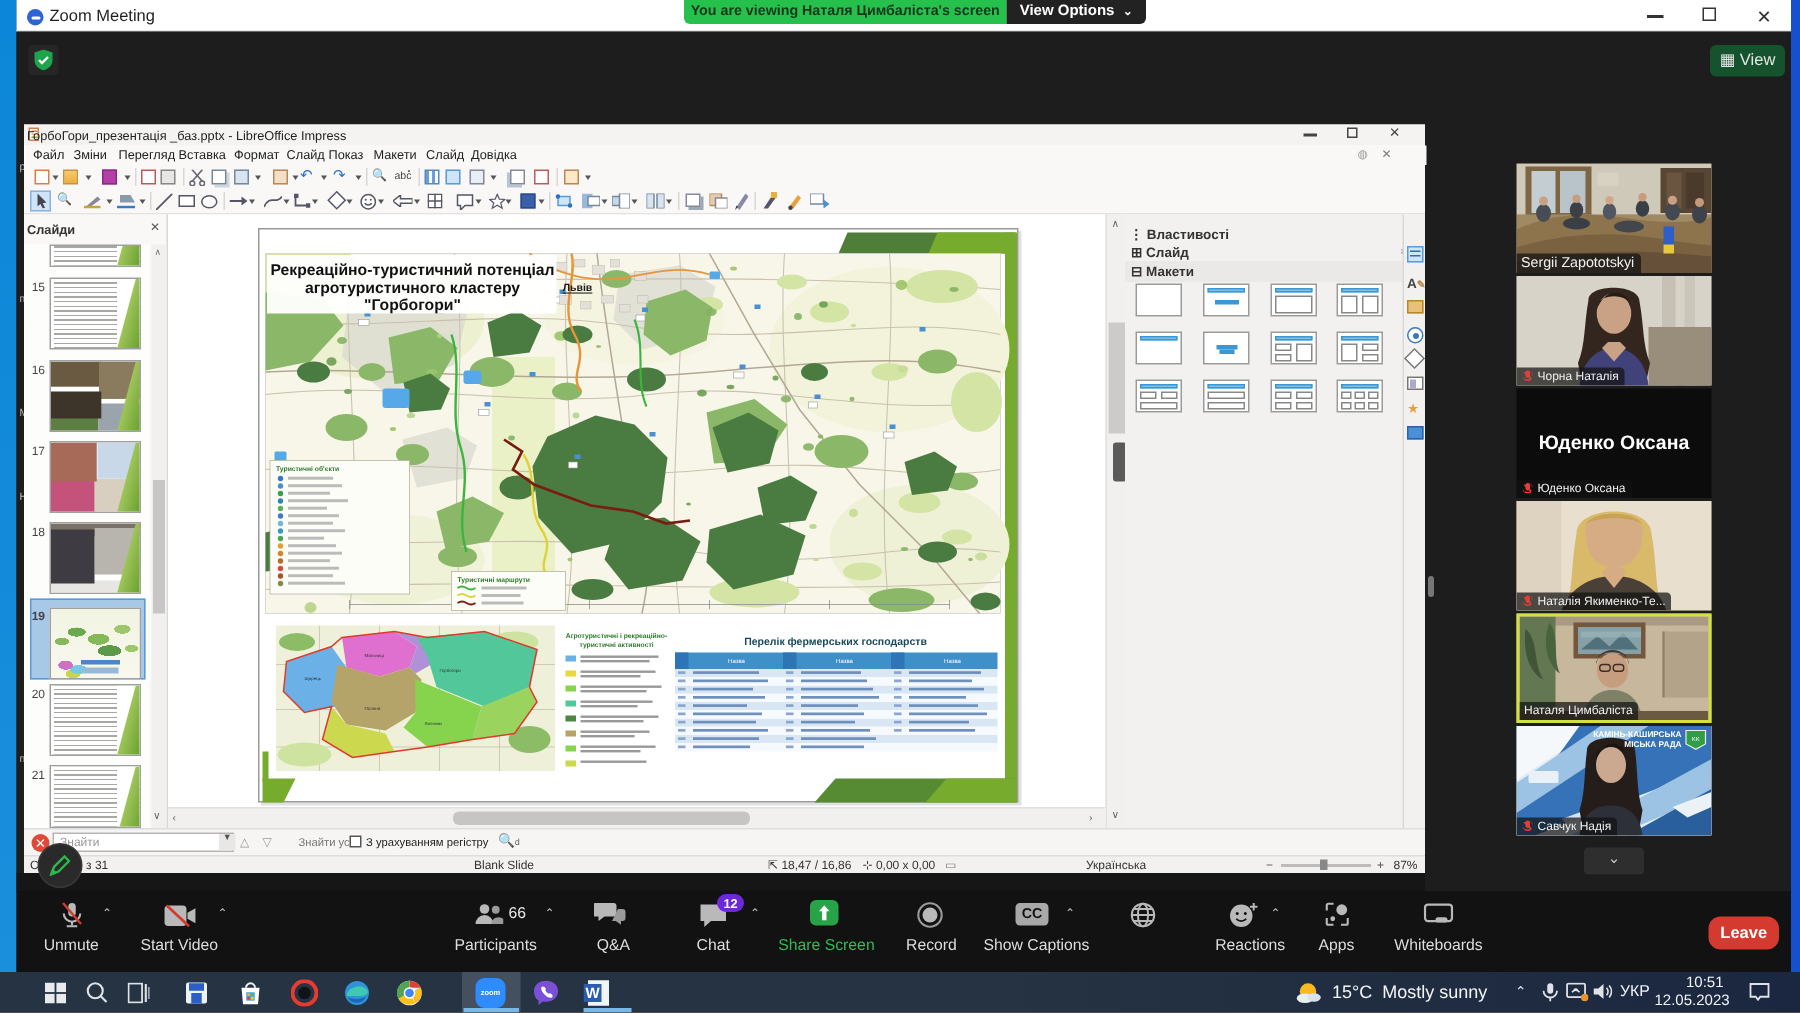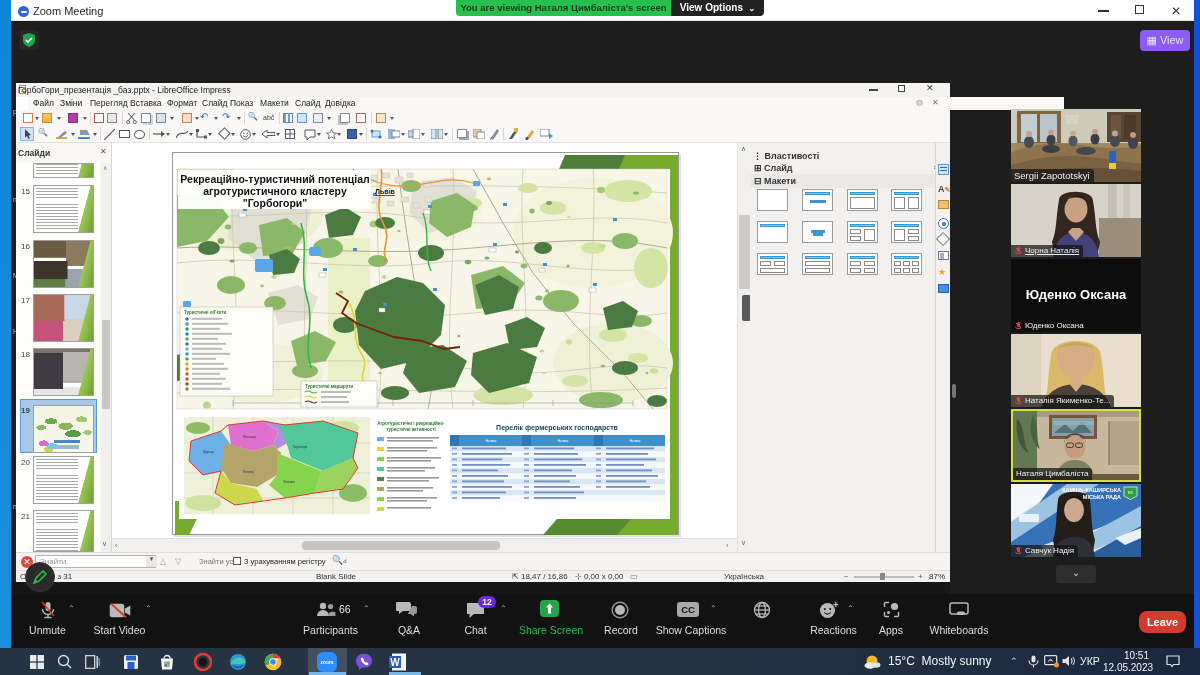--- a/index.html
+++ b/index.html
@@ -81,21 +81,21 @@
 <div class="abs" style="left:11px;top:21px;width:1183px;height:574px;background:#1d1d1d;"></div>
 
 <div class="abs" style="left:19px;top:30px;width:20px;height:20px;background:#262626;border-radius:3px;"></div>
 <div class="abs" style="left:22px;top:33px;width:14px;height:14px;">
 <svg width="14" height="14" viewBox="0 0 14 14">
       <path d="M7 0 L13 2 V7 C13 11 10 13 7 14 C4 13 1 11 1 7 V2 Z" fill="#1ea54c"></path>
       <path d="M4 7 l2 2 l4 -4" stroke="#fff" stroke-width="1.6" fill="none"></path>
     </svg>
 </div>
 
-<div class="abs" style="left:1140px;top:30px;width:50px;height:21px;background:#8b5cf6;border-radius:4px;color:#e6e6e6;font-size:11px;line-height:21px;text-align:center;">▦ View</div>
+<div class="abs" style="left:1140px;top:30px;width:50px;height:21px;background:#14532d;border-radius:4px;color:#e6e6e6;font-size:11px;line-height:21px;text-align:center;">▦ View</div>
 
 <div class="abs" style="left:13px;top:108px;font-size:7px;color:#bbb;">рг</div>
 <div class="abs" style="left:13px;top:196px;font-size:7px;color:#bbb;">пр</div>
 <div class="abs" style="left:13px;top:272px;font-size:7px;color:#bbb;">М</div>
 <div class="abs" style="left:13px;top:328px;font-size:7px;color:#bbb;">Н</div>
 <div class="abs" style="left:13px;top:503px;font-size:7px;color:#bbb;">пр</div>
 
 <div class="abs" id="lo" style="left:16px;top:83px;width:934px;height:499px;background:#ffffff;">
 
   <div class="abs" style="left:0;top:0;width:934px;height:14px;background:#f4f3f1;">
@@ -103,21 +103,21 @@
         <div style="position:absolute;left:1px;top:1px;width:4px;height:1px;background:#d08050;"></div>
         <div style="position:absolute;left:1px;top:3px;width:4px;height:1px;background:#e8b090;"></div>
         <div style="position:absolute;left:1px;top:5px;width:4px;height:1px;background:#d08050;"></div>
       </div>
     <div class="abs" style="left:2px;top:2px;font-size:8.5px;color:#222;">ГорбоГори_презентація _баз.pptx - LibreOffice Impress</div>
     <div class="abs" style="left:853px;top:6px;width:9px;height:1.5px;background:#444;"></div>
     <div class="abs" style="left:882px;top:2px;width:7px;height:7px;border:1.2px solid #444;"></div>
     <div class="abs" style="left:910px;top:0;font-size:9px;color:#444;">✕</div>
   </div>
 
-  <div class="abs" style="left:12px;top:14px;width:1036px;height:13px;background:#f9f8f7;font-size:8.5px;color:#222;">
+  <div class="abs" style="left:1px;top:14px;width:934px;height:13px;background:#f9f8f7;font-size:8.5px;color:#222;">
     <span class="abs" style="left:5px;top:1px;">Файл</span>
     <span class="abs" style="left:32px;top:1px;">Зміни</span>
     <span class="abs" style="left:62px;top:1px;">Перегляд</span>
     <span class="abs" style="left:102px;top:1px;">Вставка</span>
     <span class="abs" style="left:139px;top:1px;">Формат</span>
     <span class="abs" style="left:174px;top:1px;">Слайд</span>
     <span class="abs" style="left:202px;top:1px;">Показ</span>
     <span class="abs" style="left:232px;top:1px;">Макети</span>
     <span class="abs" style="left:267px;top:1px;">Слайд</span>
     <span class="abs" style="left:297px;top:1px;">Довідка</span>
@@ -932,21 +932,21 @@
       <rect x="0" y="0" width="130" height="73" fill="#d7d3c8"></rect>
       <rect x="97" y="0" width="9" height="73" fill="#c6c1b4"></rect>
       <rect x="112" y="0" width="7" height="73" fill="#cbc6ba"></rect>
       <rect x="88" y="34" width="42" height="39" fill="#998e7c"></rect>
       <path d="M48 16 C48 5 82 5 82 17 C85 33 84 46 89 58 L86 73 H44 L41 58 C46 46 45 32 48 16 Z" fill="#33261f"></path>
       <ellipse cx="65" cy="25" rx="11.5" ry="13.5" fill="#c9a286"></ellipse>
       <path d="M54 21 C54 11 76 11 76 21 L74 15 C68 9 60 9 54 21 Z" fill="#261c16"></path>
       <path d="M42 73 C44 54 56 48 65 48 C74 48 86 54 88 73 Z" fill="#42427a"></path>
       <path d="M57 48 L65 57 L73 48 L69 44 H61 Z" fill="#c9a286"></path>
     </svg>
-    <div class="abs nlab" style="left:0;bottom:0;text-decoration:underline;"><span class="mic"></span>Чорна Наталія</div>
+    <div class="abs nlab" style="left:0;bottom:0;"><span class="mic"></span>Чорна Наталія</div>
   </div>
 
   <div class="abs" style="left:0;top:150px;width:130px;height:73px;background:#0c0c0c;">
     <div class="abs" style="left:0;top:28px;width:130px;text-align:center;color:#fff;font-size:13px;font-weight:bold;">Юденко Оксана</div>
     <div class="abs nlab" style="left:0;bottom:0;"><span class="mic"></span>Юденко Оксана</div>
   </div>
 
   <div class="abs" style="left:0;top:225px;width:130px;height:73px;overflow:hidden;background:#e6ddcb;">
     <svg width="130" height="73" viewBox="0 0 130 73">
       <rect x="0" y="0" width="130" height="73" fill="#e8dfce"></rect>

